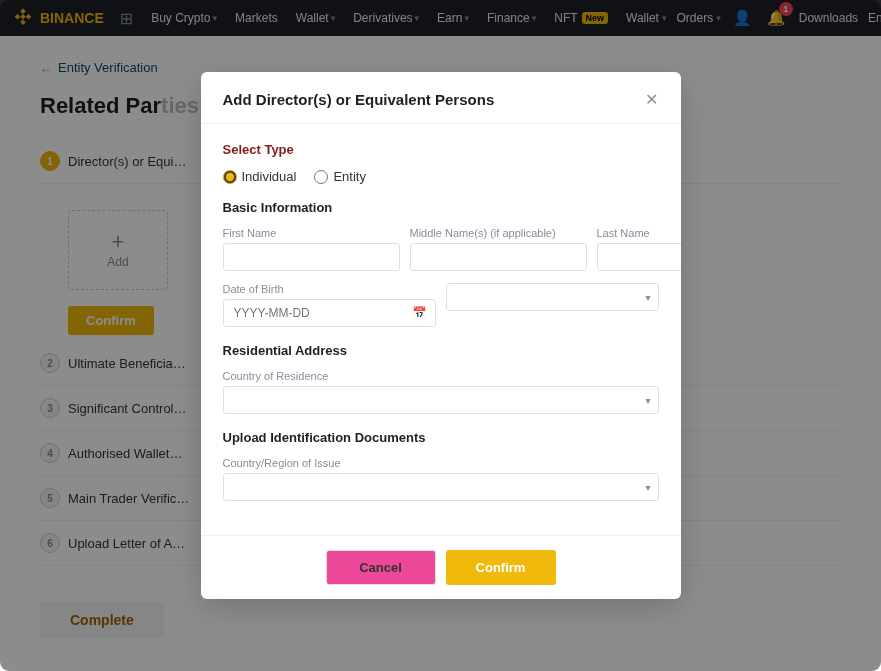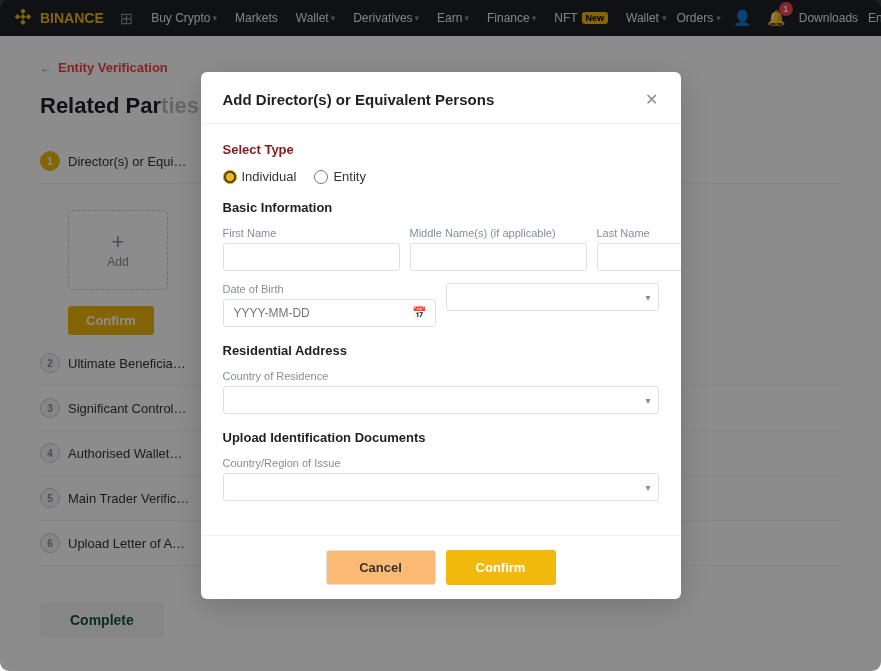--- a/index.html
+++ b/index.html
@@ -56,21 +56,21 @@
       min-height: calc(671px - 36px);
       padding: 24px 40px;
       position: relative;
     }
 
     .breadcrumb {
       display: flex; align-items: center; gap: 6px;
       color: #848e9c; font-size: 13px; margin-bottom: 18px; cursor: pointer;
     }
     .breadcrumb-arrow { font-size: 12px; }
-    .breadcrumb-text { color: #ef4444; font-weight: 700; }
+    .breadcrumb-text { color: #0c4a6e; font-weight: 400; }
 
     .page-title { font-size: 22px; font-weight: 700; color: #1e2026; margin-bottom: 20px; }
 
     .section-row {
       display: flex; align-items: center; gap: 8px;
       padding: 12px 0; border-bottom: 1px solid #f0f0f0;
       color: #333; font-size: 13px;
     }
     .section-num {
       width: 20px; height: 20px; border-radius: 50%;
@@ -86,21 +86,21 @@
       color: #848e9c; font-size: 12px; cursor: pointer; margin: 16px 0;
     }
     .add-box-plus { font-size: 22px; line-height: 1; margin-bottom: 2px; }
 
     .confirm-btn-small {
       background: #f0b90b; color: #fff; border: none; padding: 7px 18px;
       border-radius: 3px; font-size: 13px; font-weight: 600; cursor: pointer;
     }
 
     .complete-btn {
-      background: #f5f5f5; color: #14532d; border: none; padding: 10px 30px;
+      background: #f5f5f5; color: #a16207; border: none; padding: 10px 30px;
       border-radius: 3px; font-size: 14px; font-weight: 600; cursor: not-allowed;
       margin-top: 16px; display: inline-block;
     }
 
     
     .overlay {
       position: fixed; top: 0; left: 0; right: 0; bottom: 0;
       background: rgba(0,0,0,0.45); z-index: 100;
       display: flex; align-items: center; justify-content: center; border-radius: 9px;
     }
@@ -154,21 +154,21 @@
     .date-input {
       border: 1px solid #e0e0e0; border-radius: 3px; padding: 6px 30px 6px 10px;
       font-size: 12px; color: #848e9c; width: 100%; outline: none;
     }
     .date-icon {
       position: absolute; right: 8px; top: 50%; transform: translateY(-50%);
       color: #848e9c; font-size: 12px; pointer-events: none;
     }
 
     .btn-cancel {
-      background: #fdba74; color: #333; border: 1px solid #e0e0e0;
+      background: #ec4899; color: #333; border: 1px solid #e0e0e0;
       padding: 9px 28px; border-radius: 3px; font-size: 13px;
       font-weight: 600; cursor: pointer; min-width: 110px;
     }
     .btn-confirm {
       background: #f0b90b; color: #fff; border: none;
       padding: 9px 28px; border-radius: 3px; font-size: 13px;
       font-weight: 600; cursor: pointer; min-width: 110px;
     }
 
     .scrollbar-thin::-webkit-scrollbar { width: 4px; }

